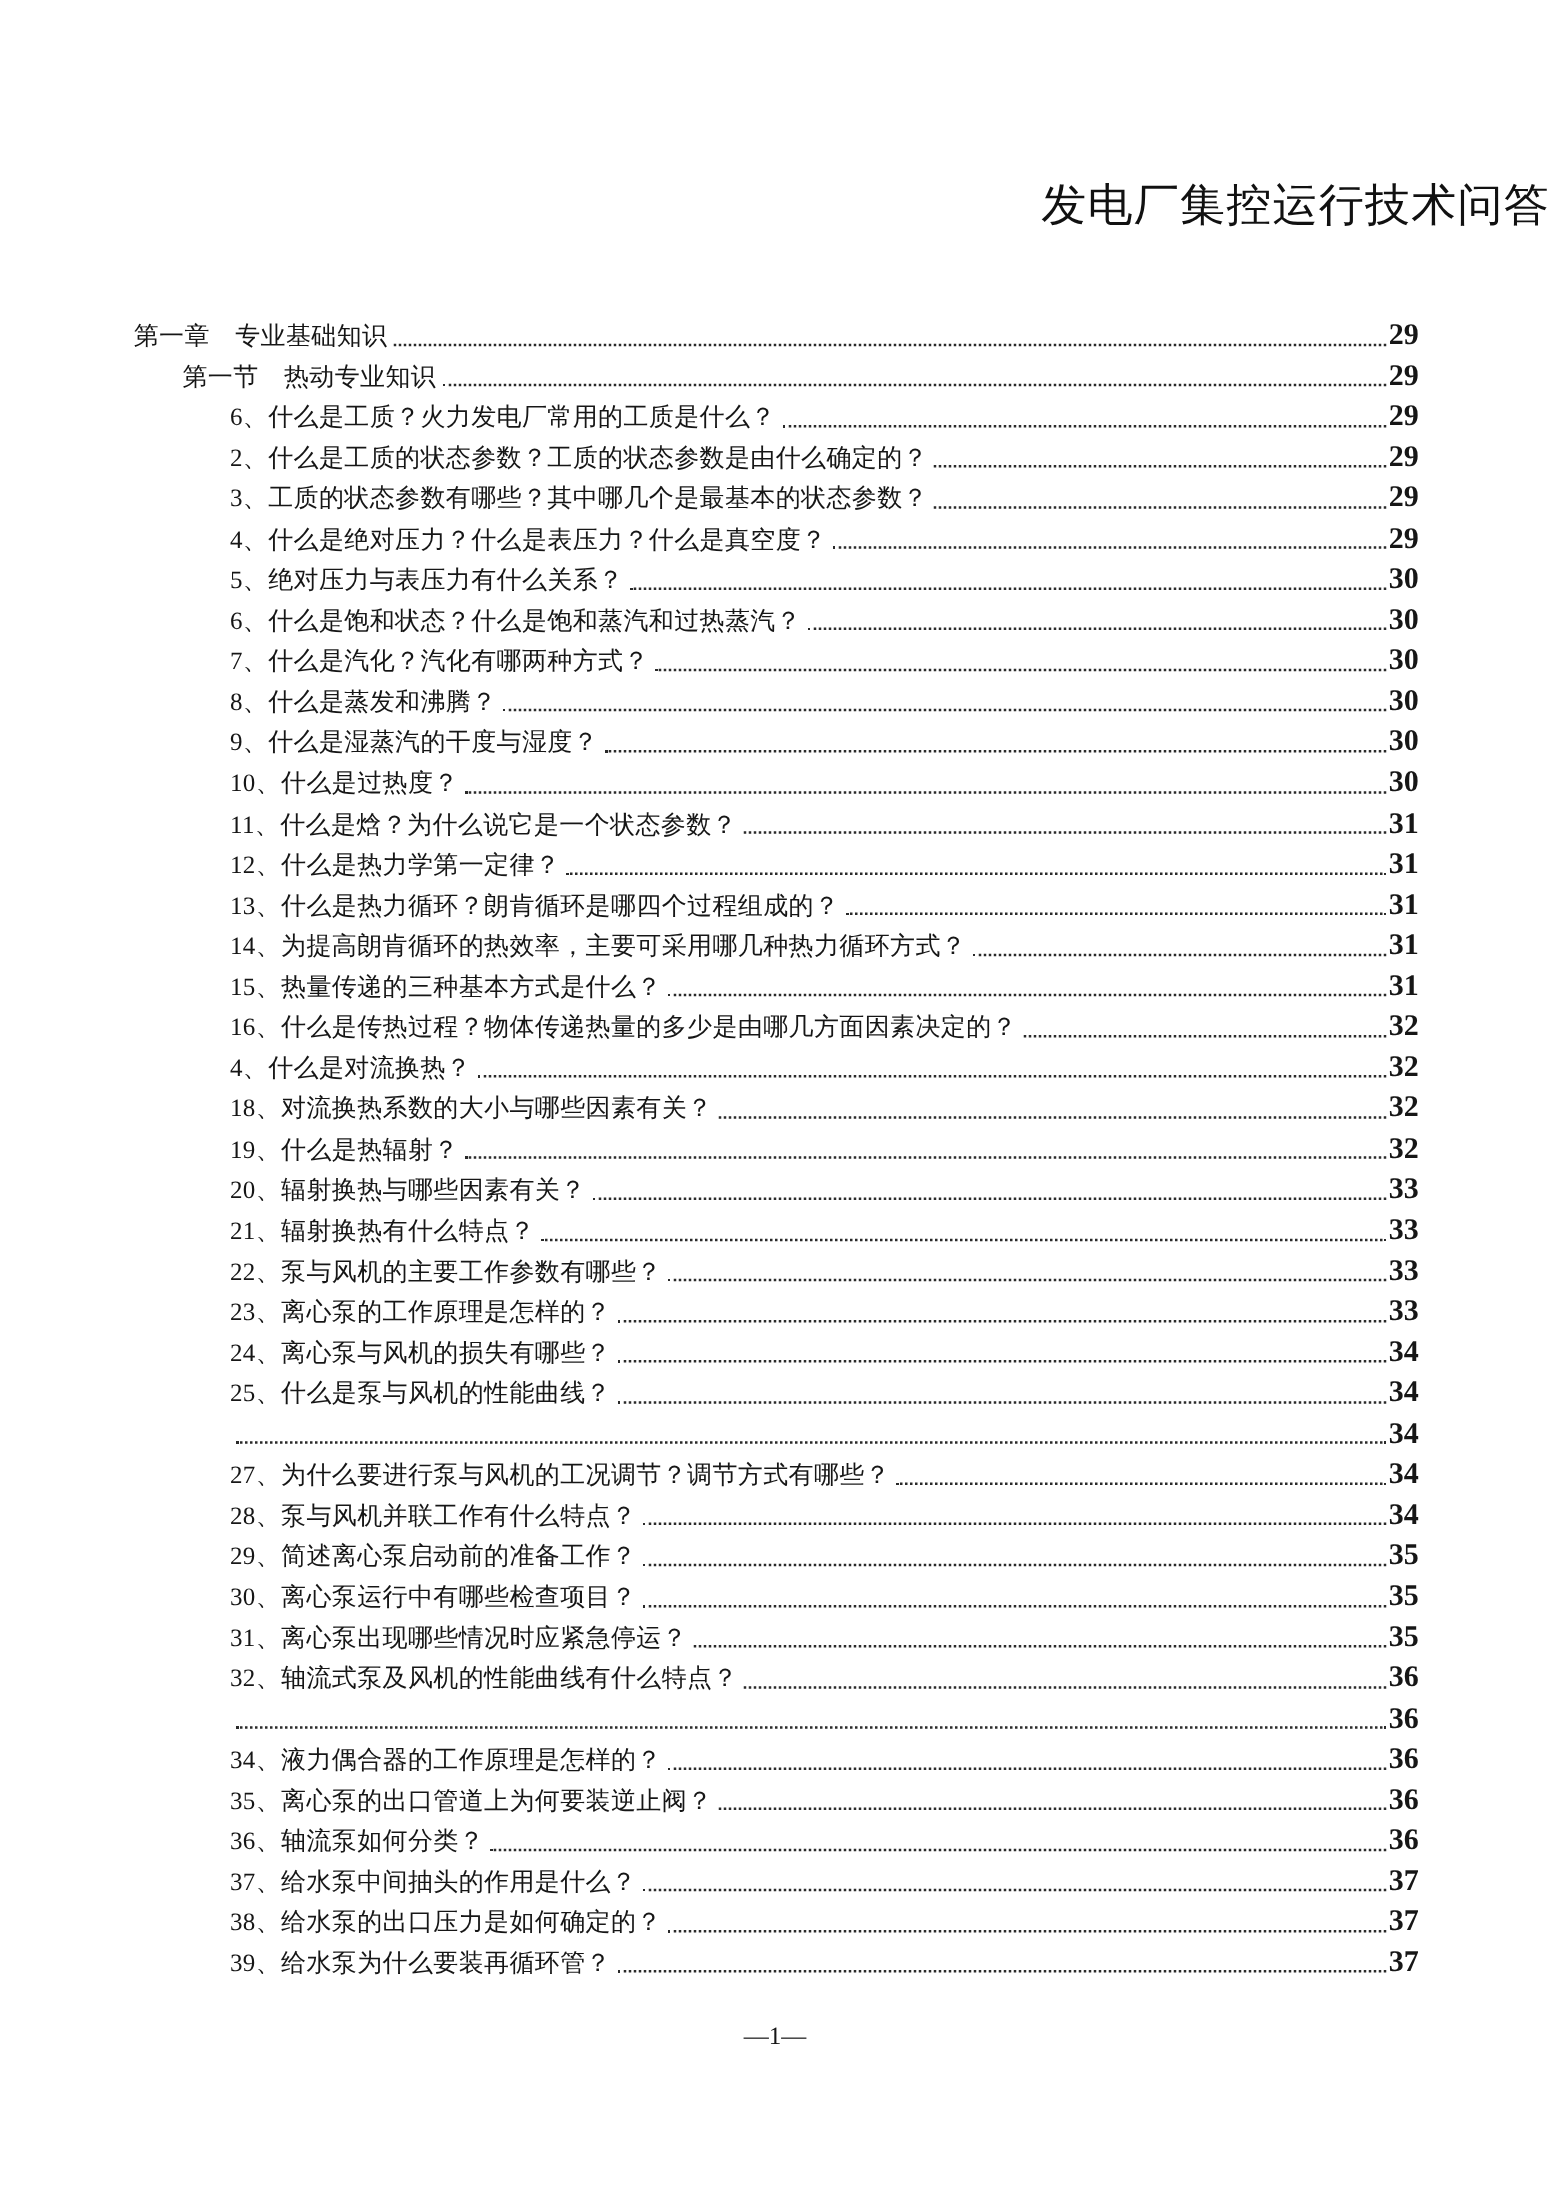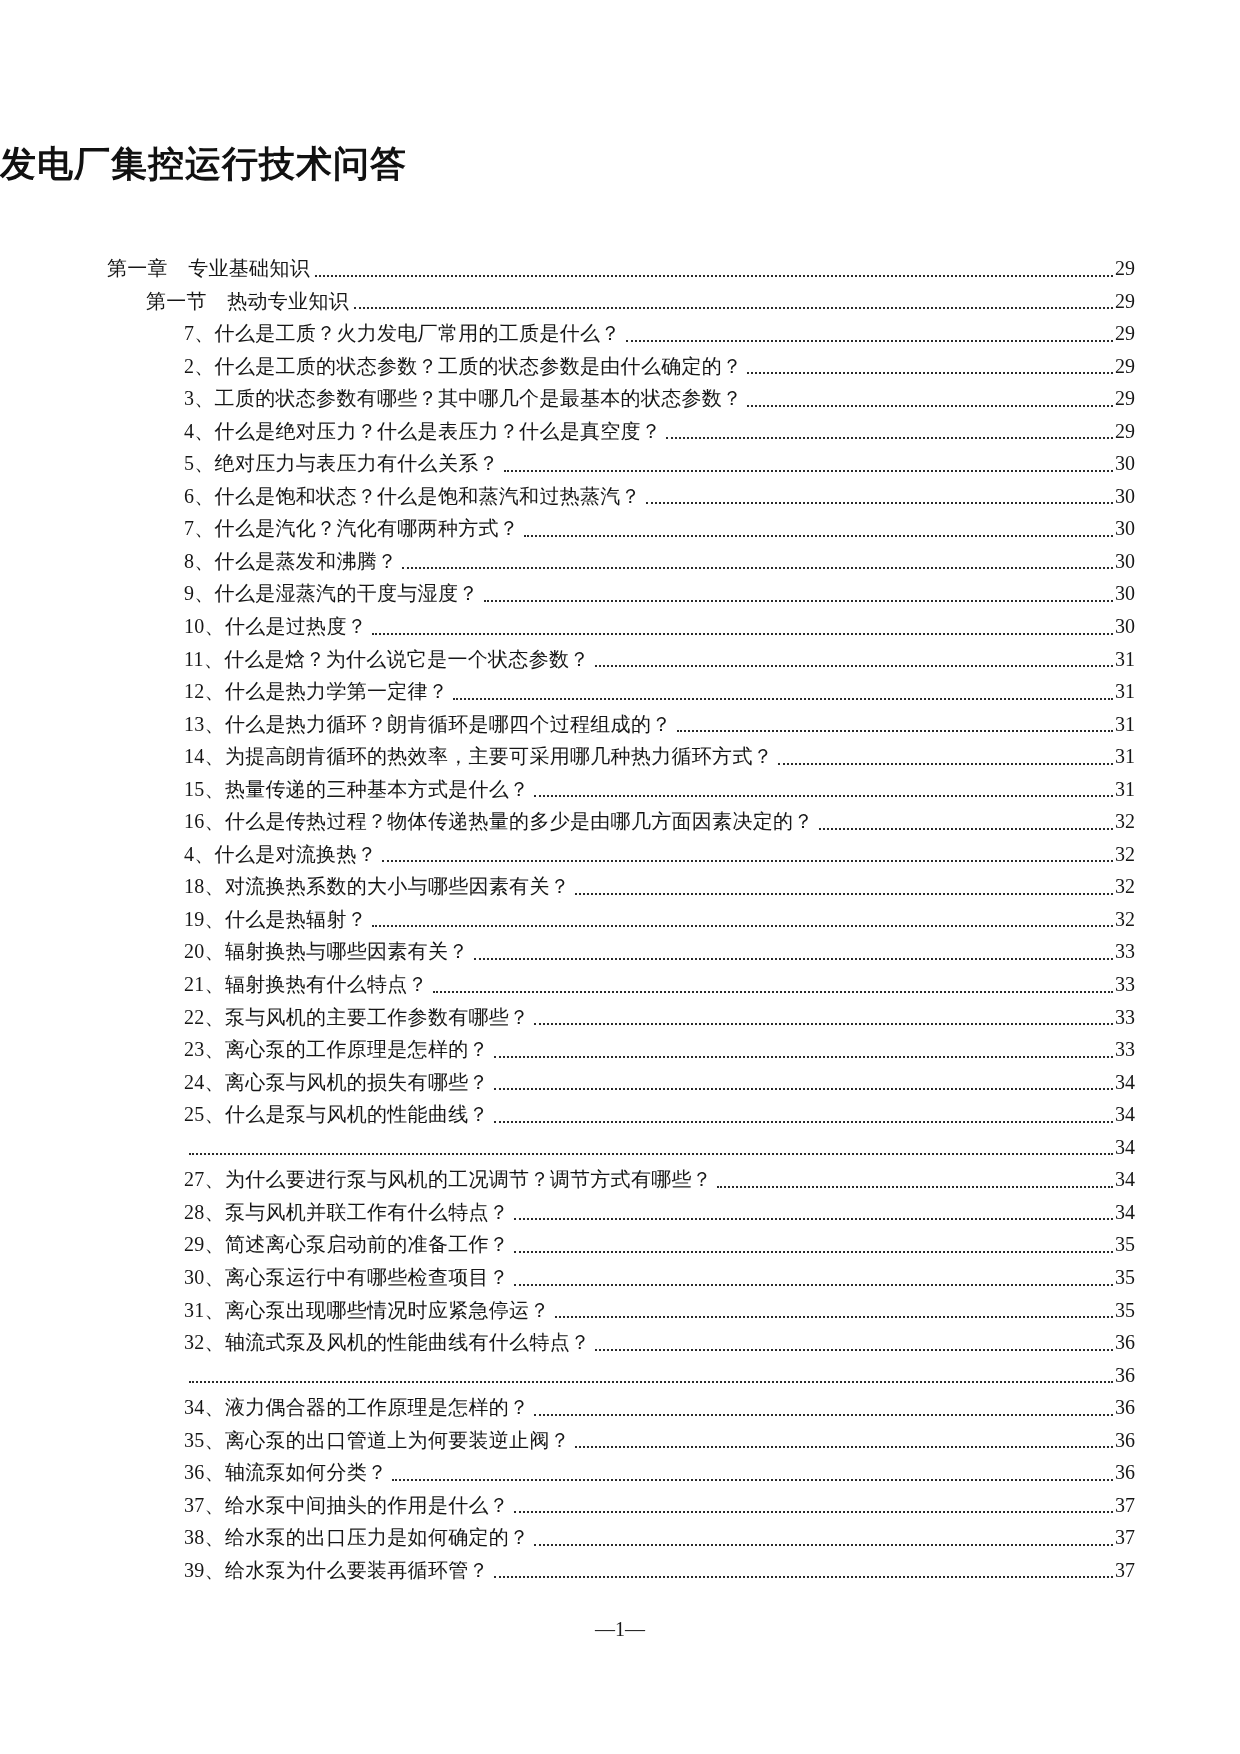--- a/index.html
+++ b/index.html
@@ -12,23 +12,23 @@
     background: #ffffff;
     color: #161616;
     font-family: "Liberation Serif", "DejaVu Serif", serif;
     overflow: hidden;
   }
   .doc-title {
     position: absolute;
     top: 140px;
     left: 0;
     width: 100%;
-    text-align: left;
+    text-align: right;
     font-size: 36px;
-    font-weight: bold;
+    font-weight: normal;
     letter-spacing: 1px;
     color: #111111;
   }
   .toc {
     position: absolute;
     top: 252px;
     left: 107px;
     width: 1028px;
   }
   .toc-row {
@@ -50,21 +50,22 @@
   .toc-dots {
     flex: 1 1 auto;
     min-width: 14px;
     align-self: flex-end;
     border-bottom: 2.4px dotted #2a2a2a;
     margin: 0 2px 8px 5px;
     height: 1px;
   }
   .toc-page {
     flex: 0 0 auto;
-    font-size: 20px;
+    font-size: 24px;
+    font-weight: bold;
   }
   .page-footer {
     position: absolute;
     top: 1618px;
     left: 0;
     width: 100%;
     text-align: center;
     font-size: 20px;
     color: #161616;
   }
@@ -79,21 +80,21 @@
     <span class="toc-label">第一章　专业基础知识</span>
     <span class="toc-dots"></span>
     <span class="toc-page">29</span>
   </div>
       <div class="toc-row level2">
     <span class="toc-label">第一节　热动专业知识</span>
     <span class="toc-dots"></span>
     <span class="toc-page">29</span>
   </div>
       <div class="toc-row level3">
-    <span class="toc-label">7、什么是工质？火力发电厂常用的工质是什么？</span>
+    <span class="toc-label">6、什么是工质？火力发电厂常用的工质是什么？</span>
     <span class="toc-dots"></span>
     <span class="toc-page">29</span>
   </div>
       <div class="toc-row level3">
     <span class="toc-label">2、什么是工质的状态参数？工质的状态参数是由什么确定的？</span>
     <span class="toc-dots"></span>
     <span class="toc-page">29</span>
   </div>
       <div class="toc-row level3">
     <span class="toc-label">3、工质的状态参数有哪些？其中哪几个是最基本的状态参数？</span>

